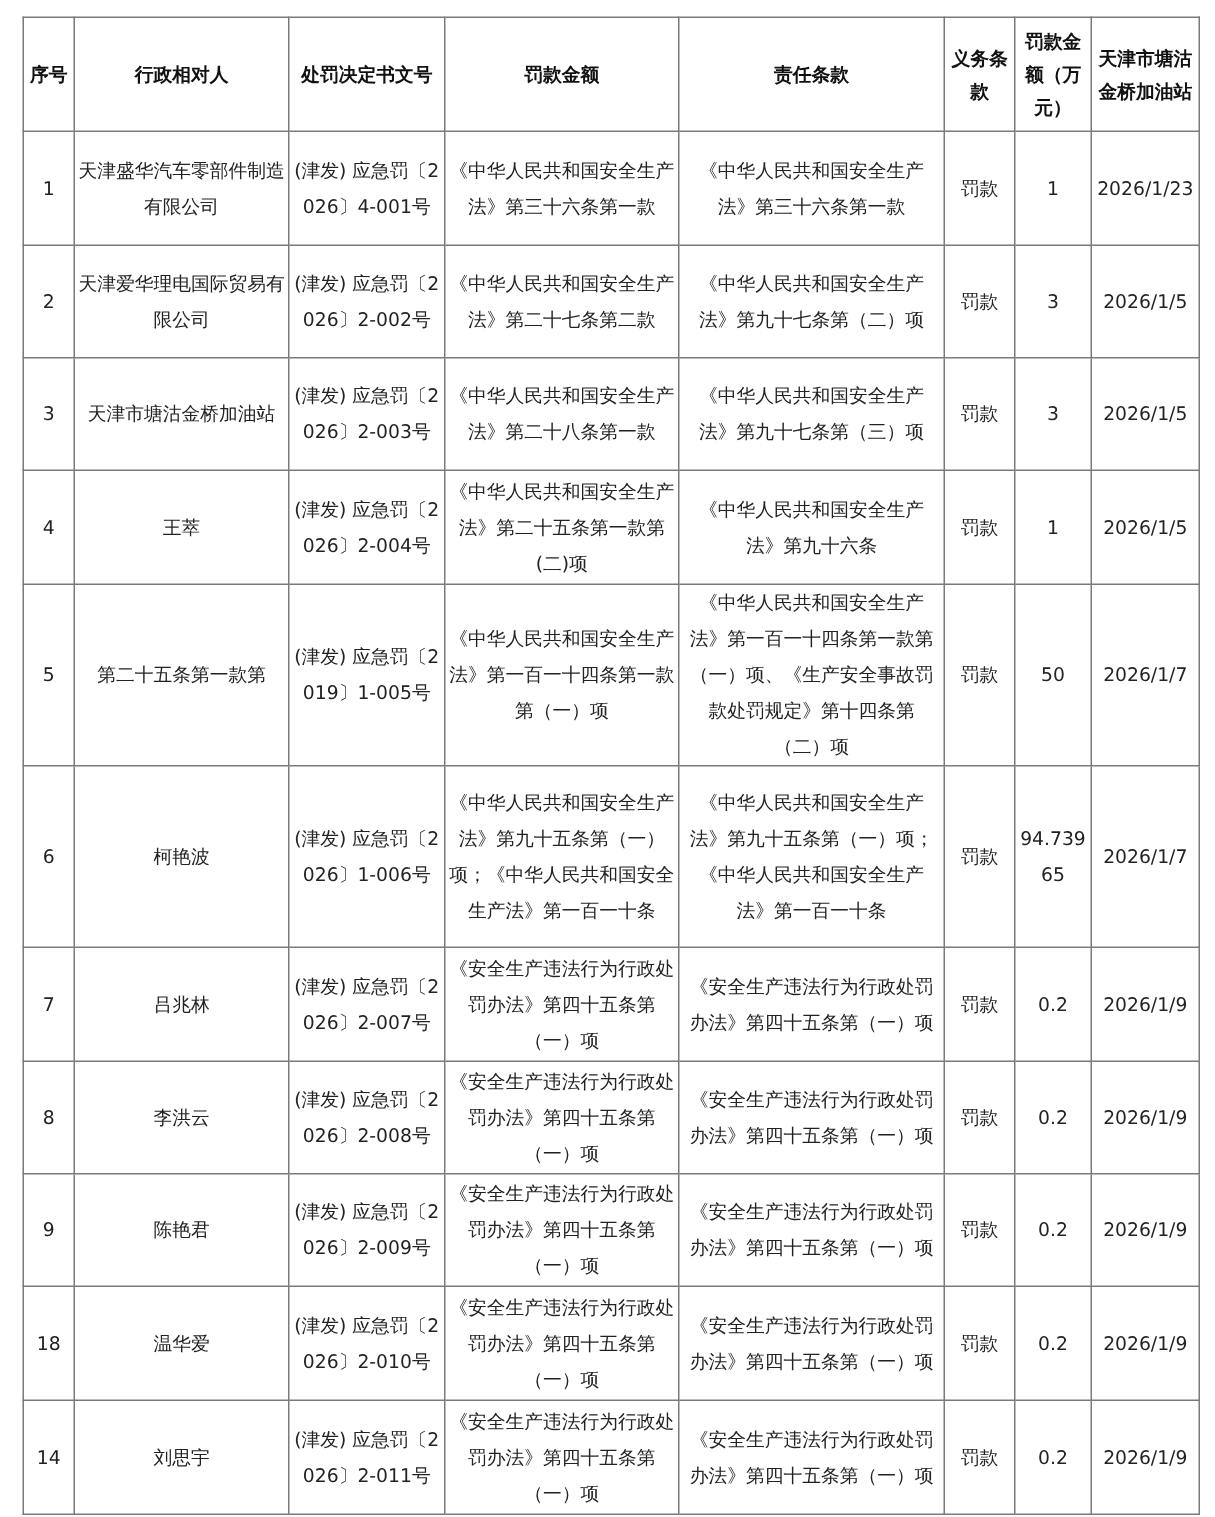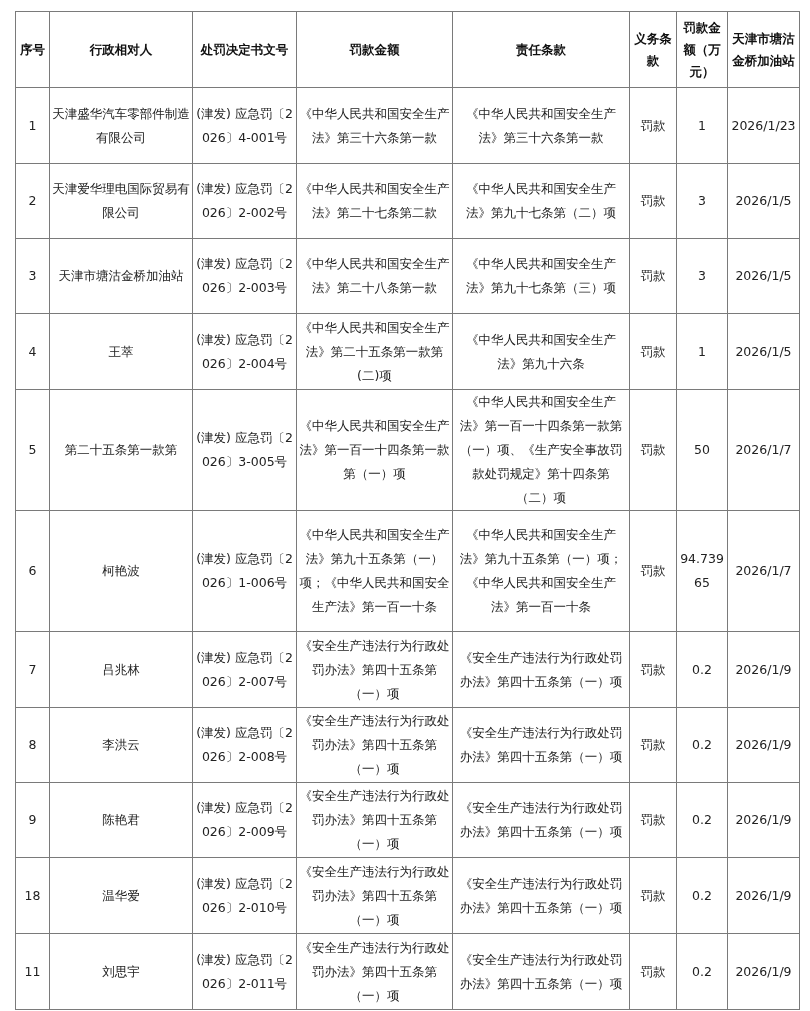--- a/index.html
+++ b/index.html
@@ -89,21 +89,21 @@
       <td class="doc">(津发) 应急罚〔2026〕2-004号</td>
       <td>《中华人民共和国安全生产法》第二十五条第一款第(二)项</td>
       <td>《中华人民共和国安全生产法》第九十六条</td>
       <td>罚款</td>
       <td class="amt">1</td>
       <td class="date">2026/1/5</td>
     </tr>
     <tr class="r120">
       <td class="num">5</td>
       <td>第二十五条第一款第</td>
-      <td class="doc">(津发) 应急罚〔2026〕3-005号</td>
+      <td class="doc">(津发) 应急罚〔2019〕1-005号</td>
       <td>《中华人民共和国安全生产法》第一百一十四条第一款第（一）项</td>
       <td>《中华人民共和国安全生产法》第一百一十四条第一款第（一）项、《生产安全事故罚款处罚规定》第十四条第（二）项</td>
       <td>罚款</td>
       <td class="amt">50</td>
       <td class="date">2026/1/7</td>
     </tr>
     <tr class="r121">
       <td class="num">6</td>
       <td>柯艳波</td>
       <td class="doc">(津发) 应急罚〔2026〕1-006号</td>
@@ -147,21 +147,21 @@
       <td class="num">18</td>
       <td>温华爱</td>
       <td class="doc">(津发) 应急罚〔2026〕2-010号</td>
       <td>《安全生产违法行为行政处罚办法》第四十五条第（一）项</td>
       <td>《安全生产违法行为行政处罚办法》第四十五条第（一）项</td>
       <td>罚款</td>
       <td class="amt">0.2</td>
       <td class="date">2026/1/9</td>
     </tr>
     <tr class="r76">
-      <td class="num">11</td>
+      <td class="num">14</td>
       <td>刘思宇</td>
       <td class="doc">(津发) 应急罚〔2026〕2-011号</td>
       <td>《安全生产违法行为行政处罚办法》第四十五条第（一）项</td>
       <td>《安全生产违法行为行政处罚办法》第四十五条第（一）项</td>
       <td>罚款</td>
       <td class="amt">0.2</td>
       <td class="date">2026/1/9</td>
     </tr>
   </tbody>
 </table>

